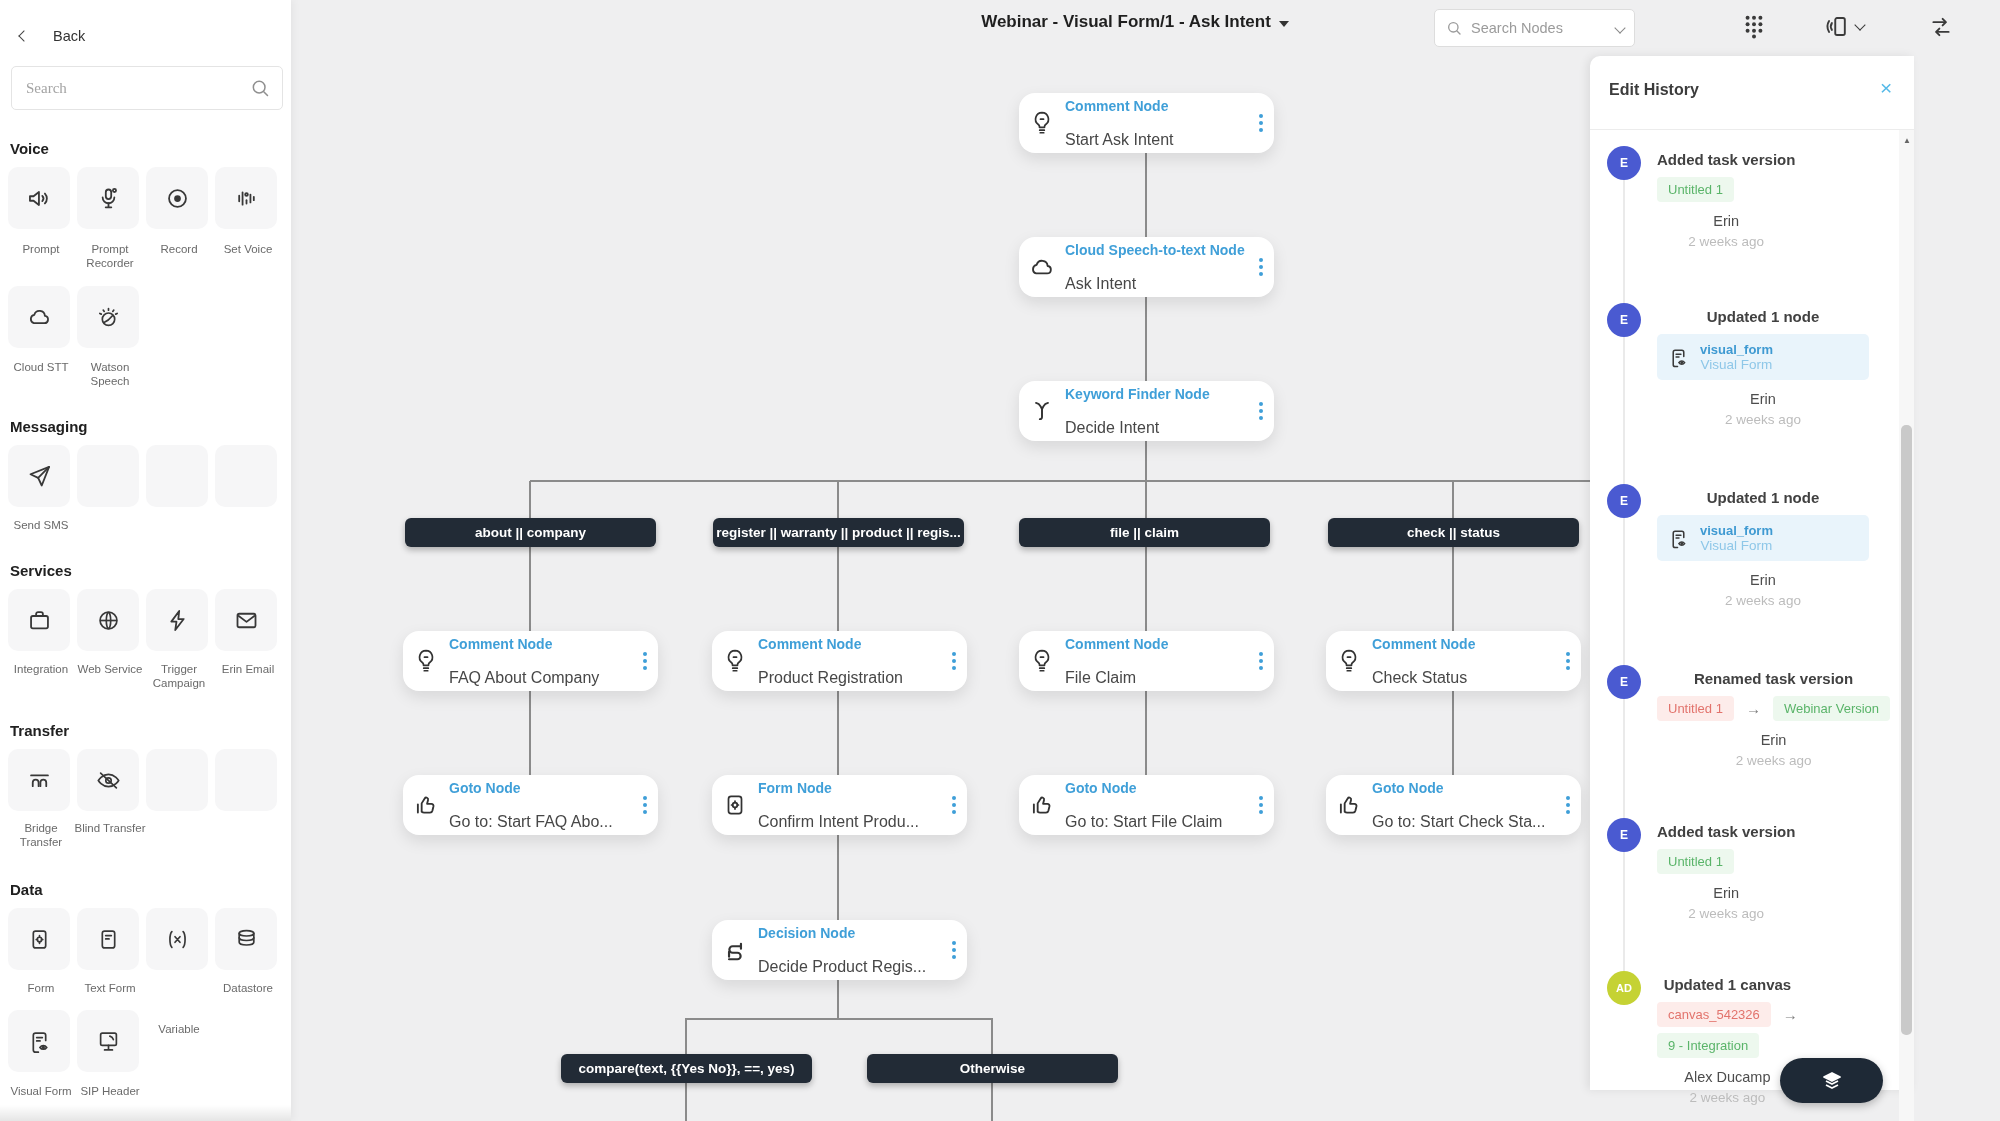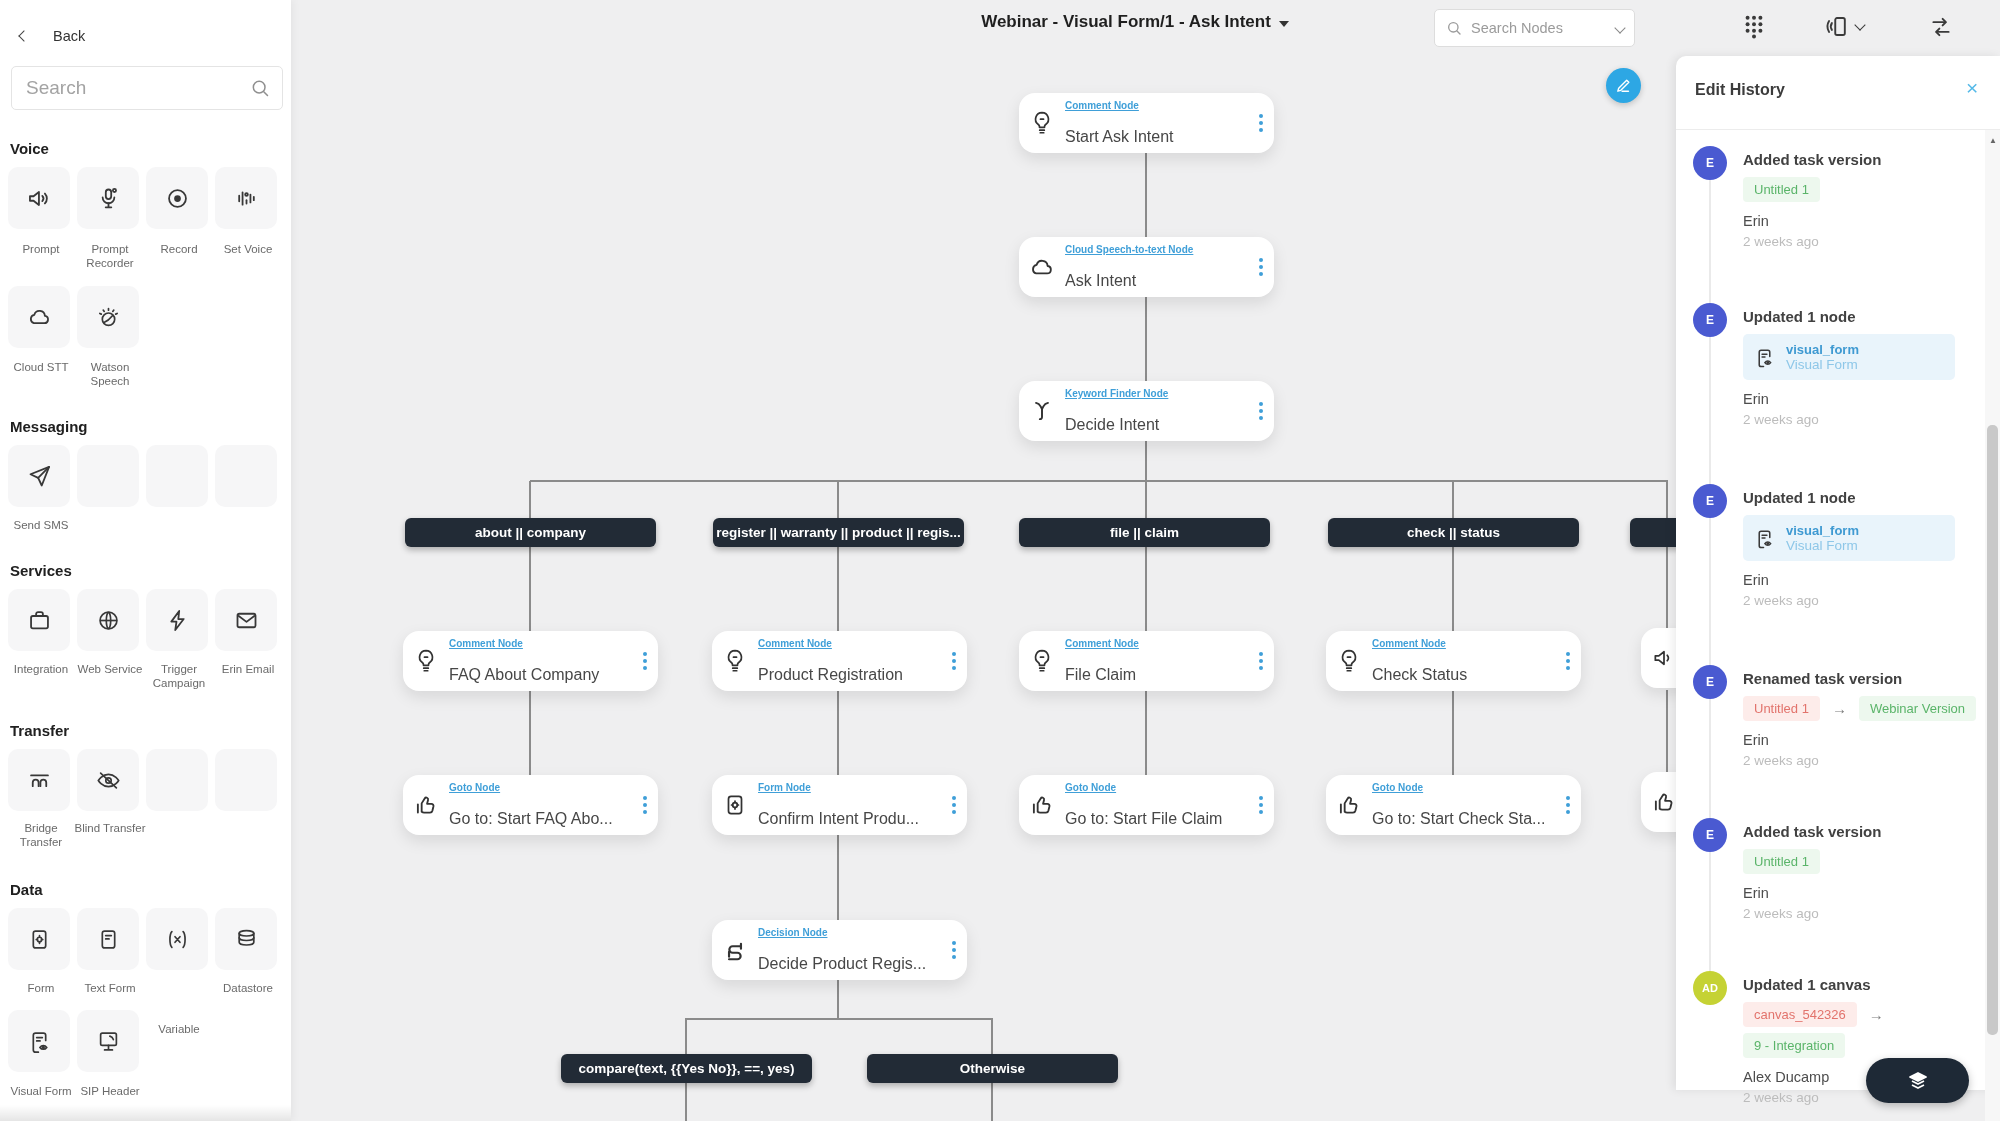--- a/index.html
+++ b/index.html
@@ -7,21 +7,21 @@
   body { background:#efeff0; position:relative; }
 
   
   .line { position:absolute; background:#8b8b8b; z-index:1; }
 
   
   .node { position:absolute; width:255px; height:60px; background:#fff; border-radius:16px;
           box-shadow:0 6px 16px rgba(0,0,0,.10); z-index:2; display:flex; align-items:center; }
   .node .nicon { width:46px; display:flex; justify-content:center; flex:none; }
   .node .ntext { flex:1; overflow:hidden; }
-  .node .ntype { font-size:10px; font-weight:700; color:#3f9fd8; white-space:nowrap;text-decoration:underline; }
+  .node .ntype { font-size:14px; font-weight:700; color:#3f9fd8; white-space:nowrap; }
   .node .ntitle { font-size:16px; color:#474747; margin-top:17px; white-space:nowrap; }
   .kebab { width:26px; display:flex; flex-direction:column; align-items:center; gap:3px; flex:none; cursor:pointer; }
   .kebab i { width:4px; height:4px; border-radius:50%; background:#3f9fd8; }
   .node.partial { width:70px; border-radius:16px; }
 
   
   .pill { position:absolute; height:29px; width:251px; background:#222b36; border-radius:6px; z-index:2;
           color:#fff; font-size:13.5px; font-weight:700; display:flex; align-items:center; justify-content:center;
           box-shadow:0 3px 6px rgba(0,0,0,.28); white-space:nowrap; overflow:hidden; }
 
@@ -29,21 +29,21 @@
   .sidebar { position:absolute; left:0; top:0; width:291px; height:1121px; background:#fff; z-index:5;
              box-shadow:2px 0 8px rgba(0,0,0,.05); }
   .sidebar::after { content:""; position:absolute; left:0; right:0; bottom:0; height:16px;
              background:linear-gradient(rgba(0,0,0,0), rgba(0,0,0,.10)); }
   .back { position:absolute; left:20px; top:28px; display:flex; align-items:center; gap:25px; cursor:pointer;
           font-size:14.5px; color:#333; }
   .chev-left { width:8px; height:8px; border-left:1.8px solid #444; border-bottom:1.8px solid #444; transform:rotate(45deg); }
   .s-search { position:absolute; left:11px; top:66px; width:272px; height:44px; border:1px solid #e4e4e4;
               border-radius:5px; background:#fff; }
   .s-search input { position:absolute; left:14px; top:0; width:210px; height:42px; border:0; outline:0;
-              font-size:19px; color:#444; font-family:Liberation Sans, sans-serif; background:transparent; }
+              font-size:15px; color:#444; font-family:Liberation Serif, serif; background:transparent; }
   .s-search input::placeholder { color:#a3a3a3; }
   .s-search .mag { position:absolute; right:12px; top:11px; }
   .sec-title { position:absolute; left:10px; font-size:15px; font-weight:700; color:#202020; }
   .tile { position:absolute; width:62px; height:62px; border-radius:10px; background:#f6f6f7;
           display:flex; align-items:center; justify-content:center; cursor:grab; }
   .tlabel { position:absolute; width:78px; text-align:center; font-size:11.5px; color:#6a6a6a; line-height:14px; }
 
   
   .page-title { position:absolute; left:960px; top:12px; width:350px; text-align:center; z-index:3;
                 font-size:17px; font-weight:700; color:#1f1f1f; cursor:pointer; }
@@ -56,22 +56,22 @@
   .h-search input::placeholder { color:#9b9b9b; }
   .h-search .mag { position:absolute; left:11px; top:10px; }
   .h-search .chev { position:absolute; right:10px; top:14px; width:8px; height:8px;
               border-left:1.6px solid #888; border-bottom:1.6px solid #888; transform:rotate(-45deg); }
   .top-icon { position:absolute; z-index:3; cursor:pointer; }
   .edit-fab { position:absolute; left:1606px; top:68px; width:35px; height:35px; border-radius:50%;
               background:#2fa; background:#2da7e4; z-index:4; display:flex; align-items:center; justify-content:center;
               box-shadow:0 2px 6px rgba(0,0,0,.2); cursor:pointer; }
 
   
-  .panel { position:absolute; left:1676px; top:56px; width:324px; height:1034px; background:#fff; z-index:6;
-           border-radius:10px 0 0 0; box-shadow:-3px 0 10px rgba(0,0,0,.08); }
+  .panel { position:absolute; left:1590px; top:56px; width:324px; height:1034px; background:#fff; z-index:6;
+           border-radius:10px 0 0 0; box-shadow:-3px 0 10px rgba(0,0,0,.08);text-align:center; }
   .panel-title { position:absolute; left:19px; top:25px; font-size:16px; font-weight:700; color:#3c3c3c; }
   .panel-close { position:absolute; left:290px; top:20px; font-size:21px; color:#54b9e8; cursor:pointer; }
   .panel-divider { position:absolute; left:0; top:73px; width:324px; height:1px; background:#ececec; }
   .timeline { position:absolute; left:33px; top:100px; width:2px; height:835px; background:#eaeaea; }
   .eh-entry { position:absolute; left:17px; width:296px; display:flex; }
   .eh-avatar { width:34px; height:34px; border-radius:50%; color:#fff; font-size:12px; font-weight:700;
                display:flex; align-items:center; justify-content:center; flex:none; z-index:1; }
   .eh-body { margin-left:16px; padding-top:5px; }
   .eh-action { font-size:15px; font-weight:700; color:#414141; }
   .eh-badges { margin-top:9px; display:flex; align-items:center; gap:12px; }

